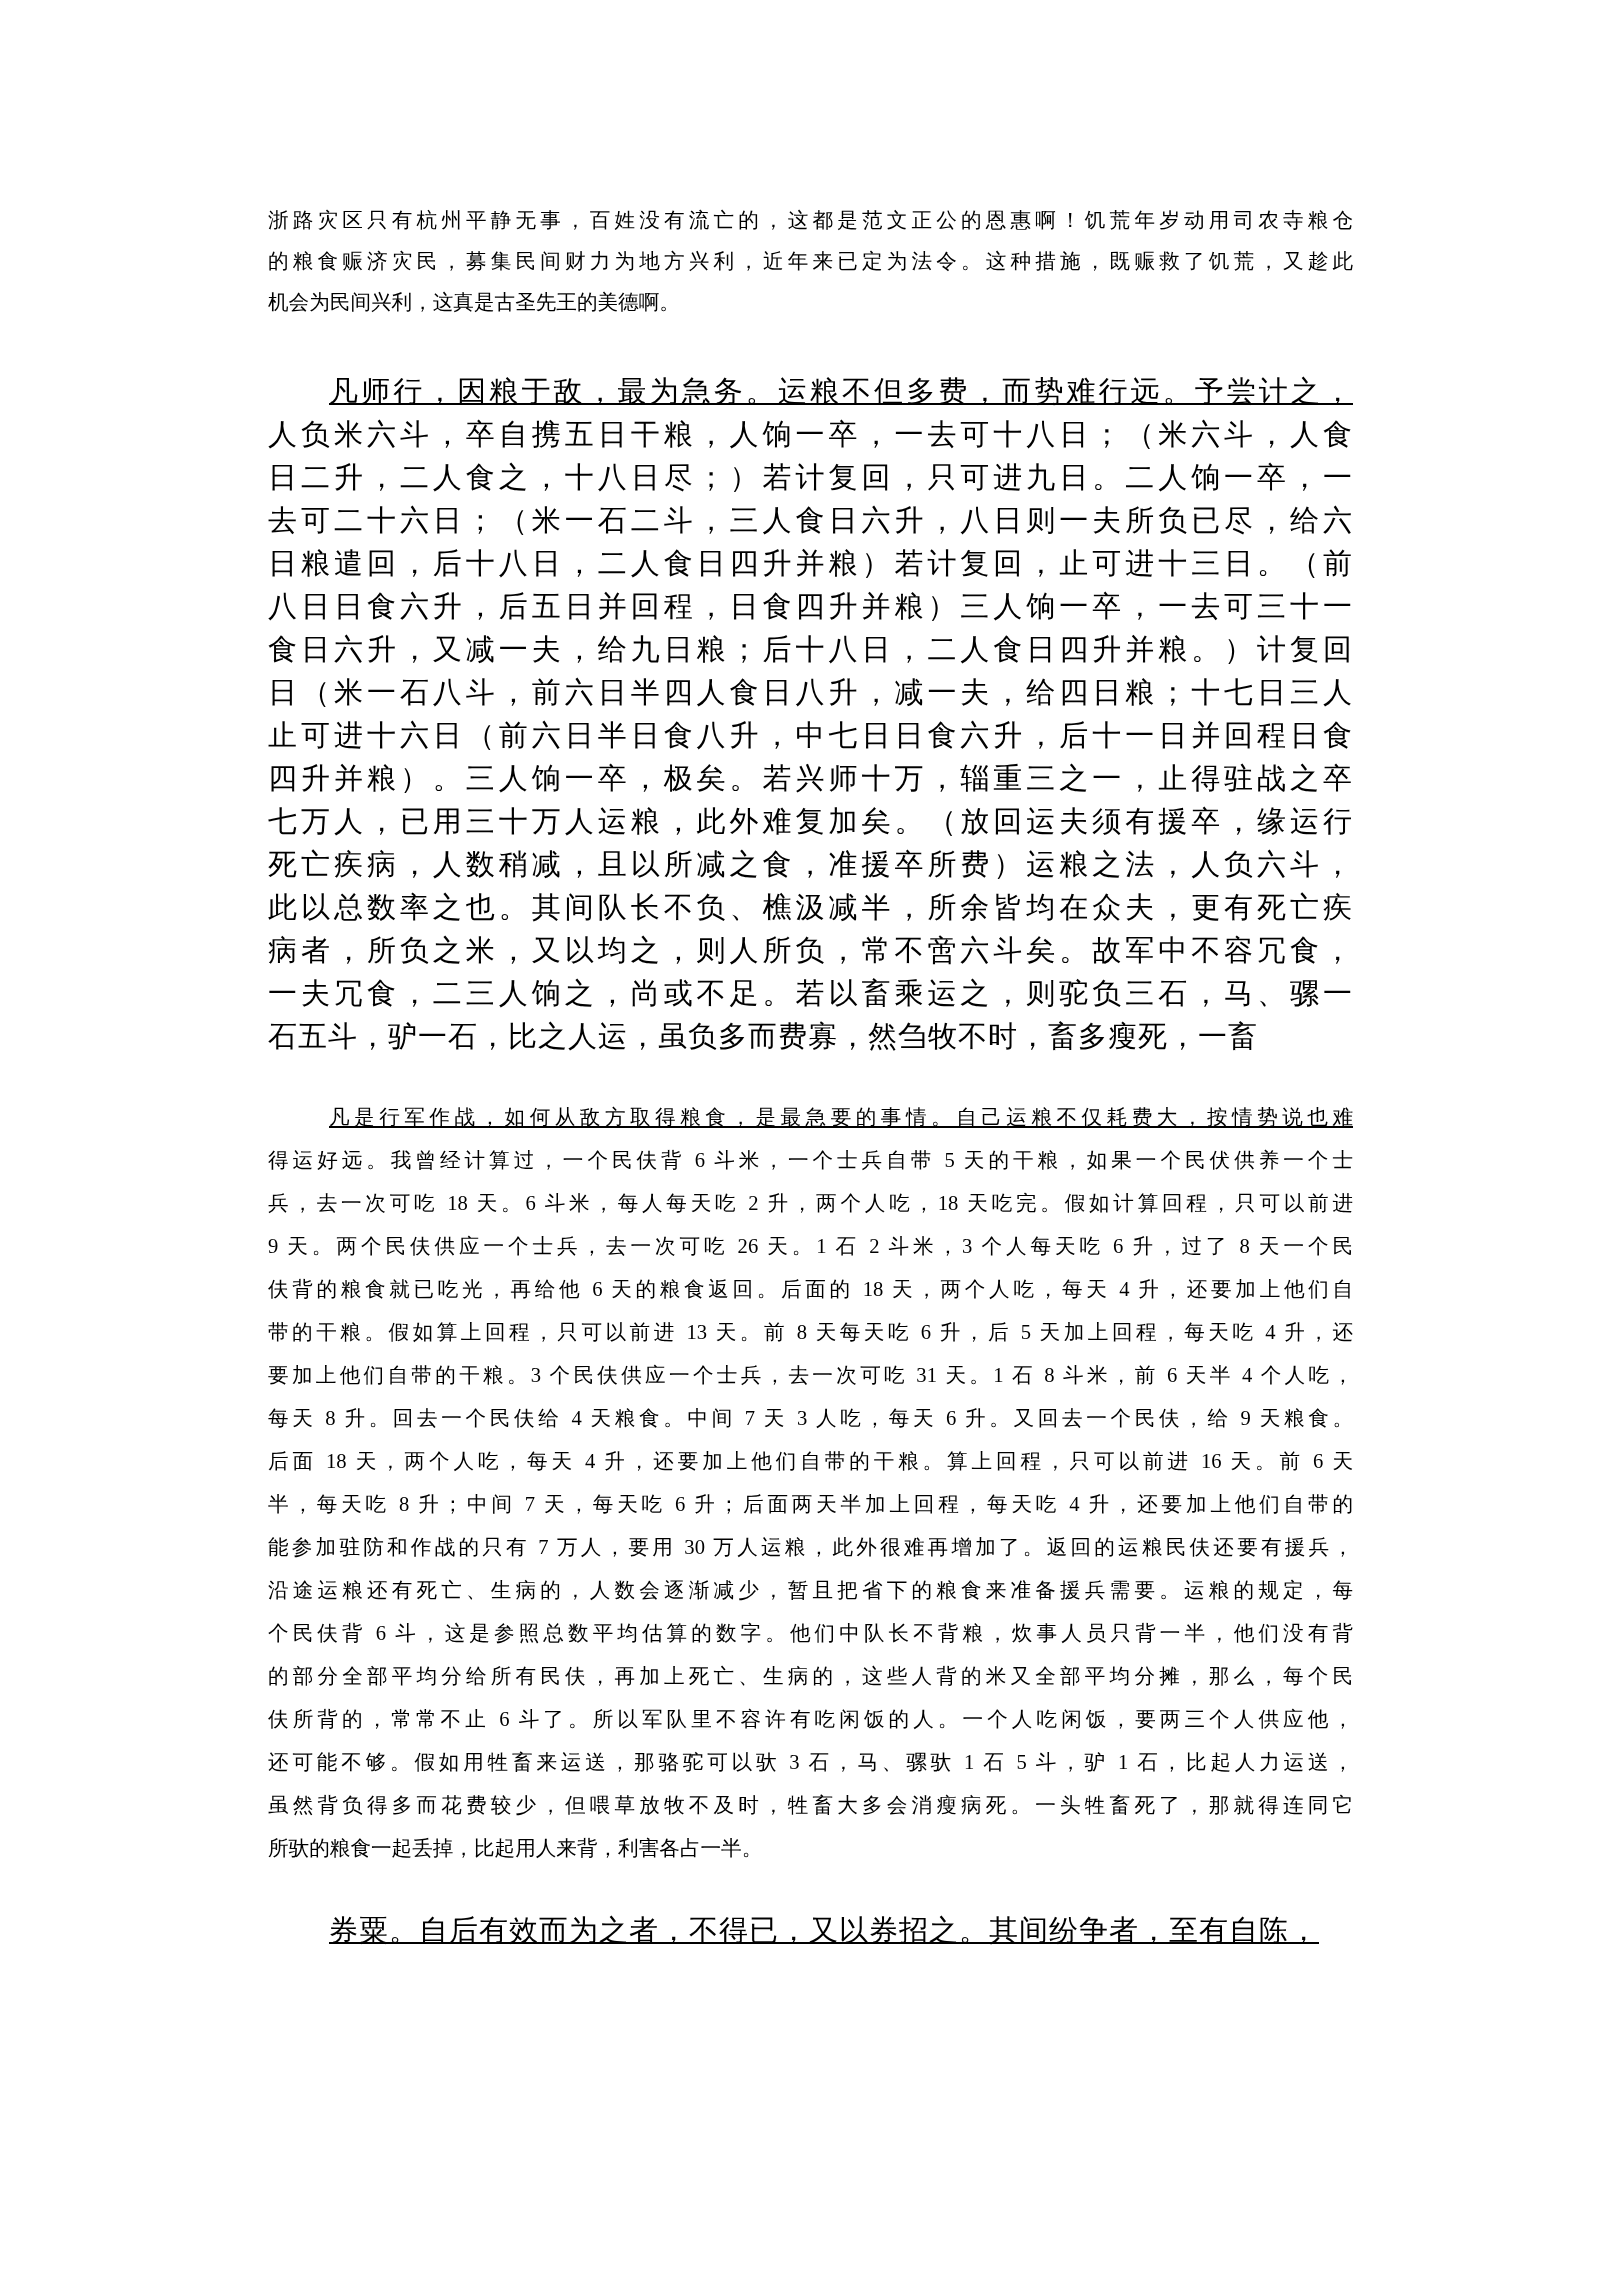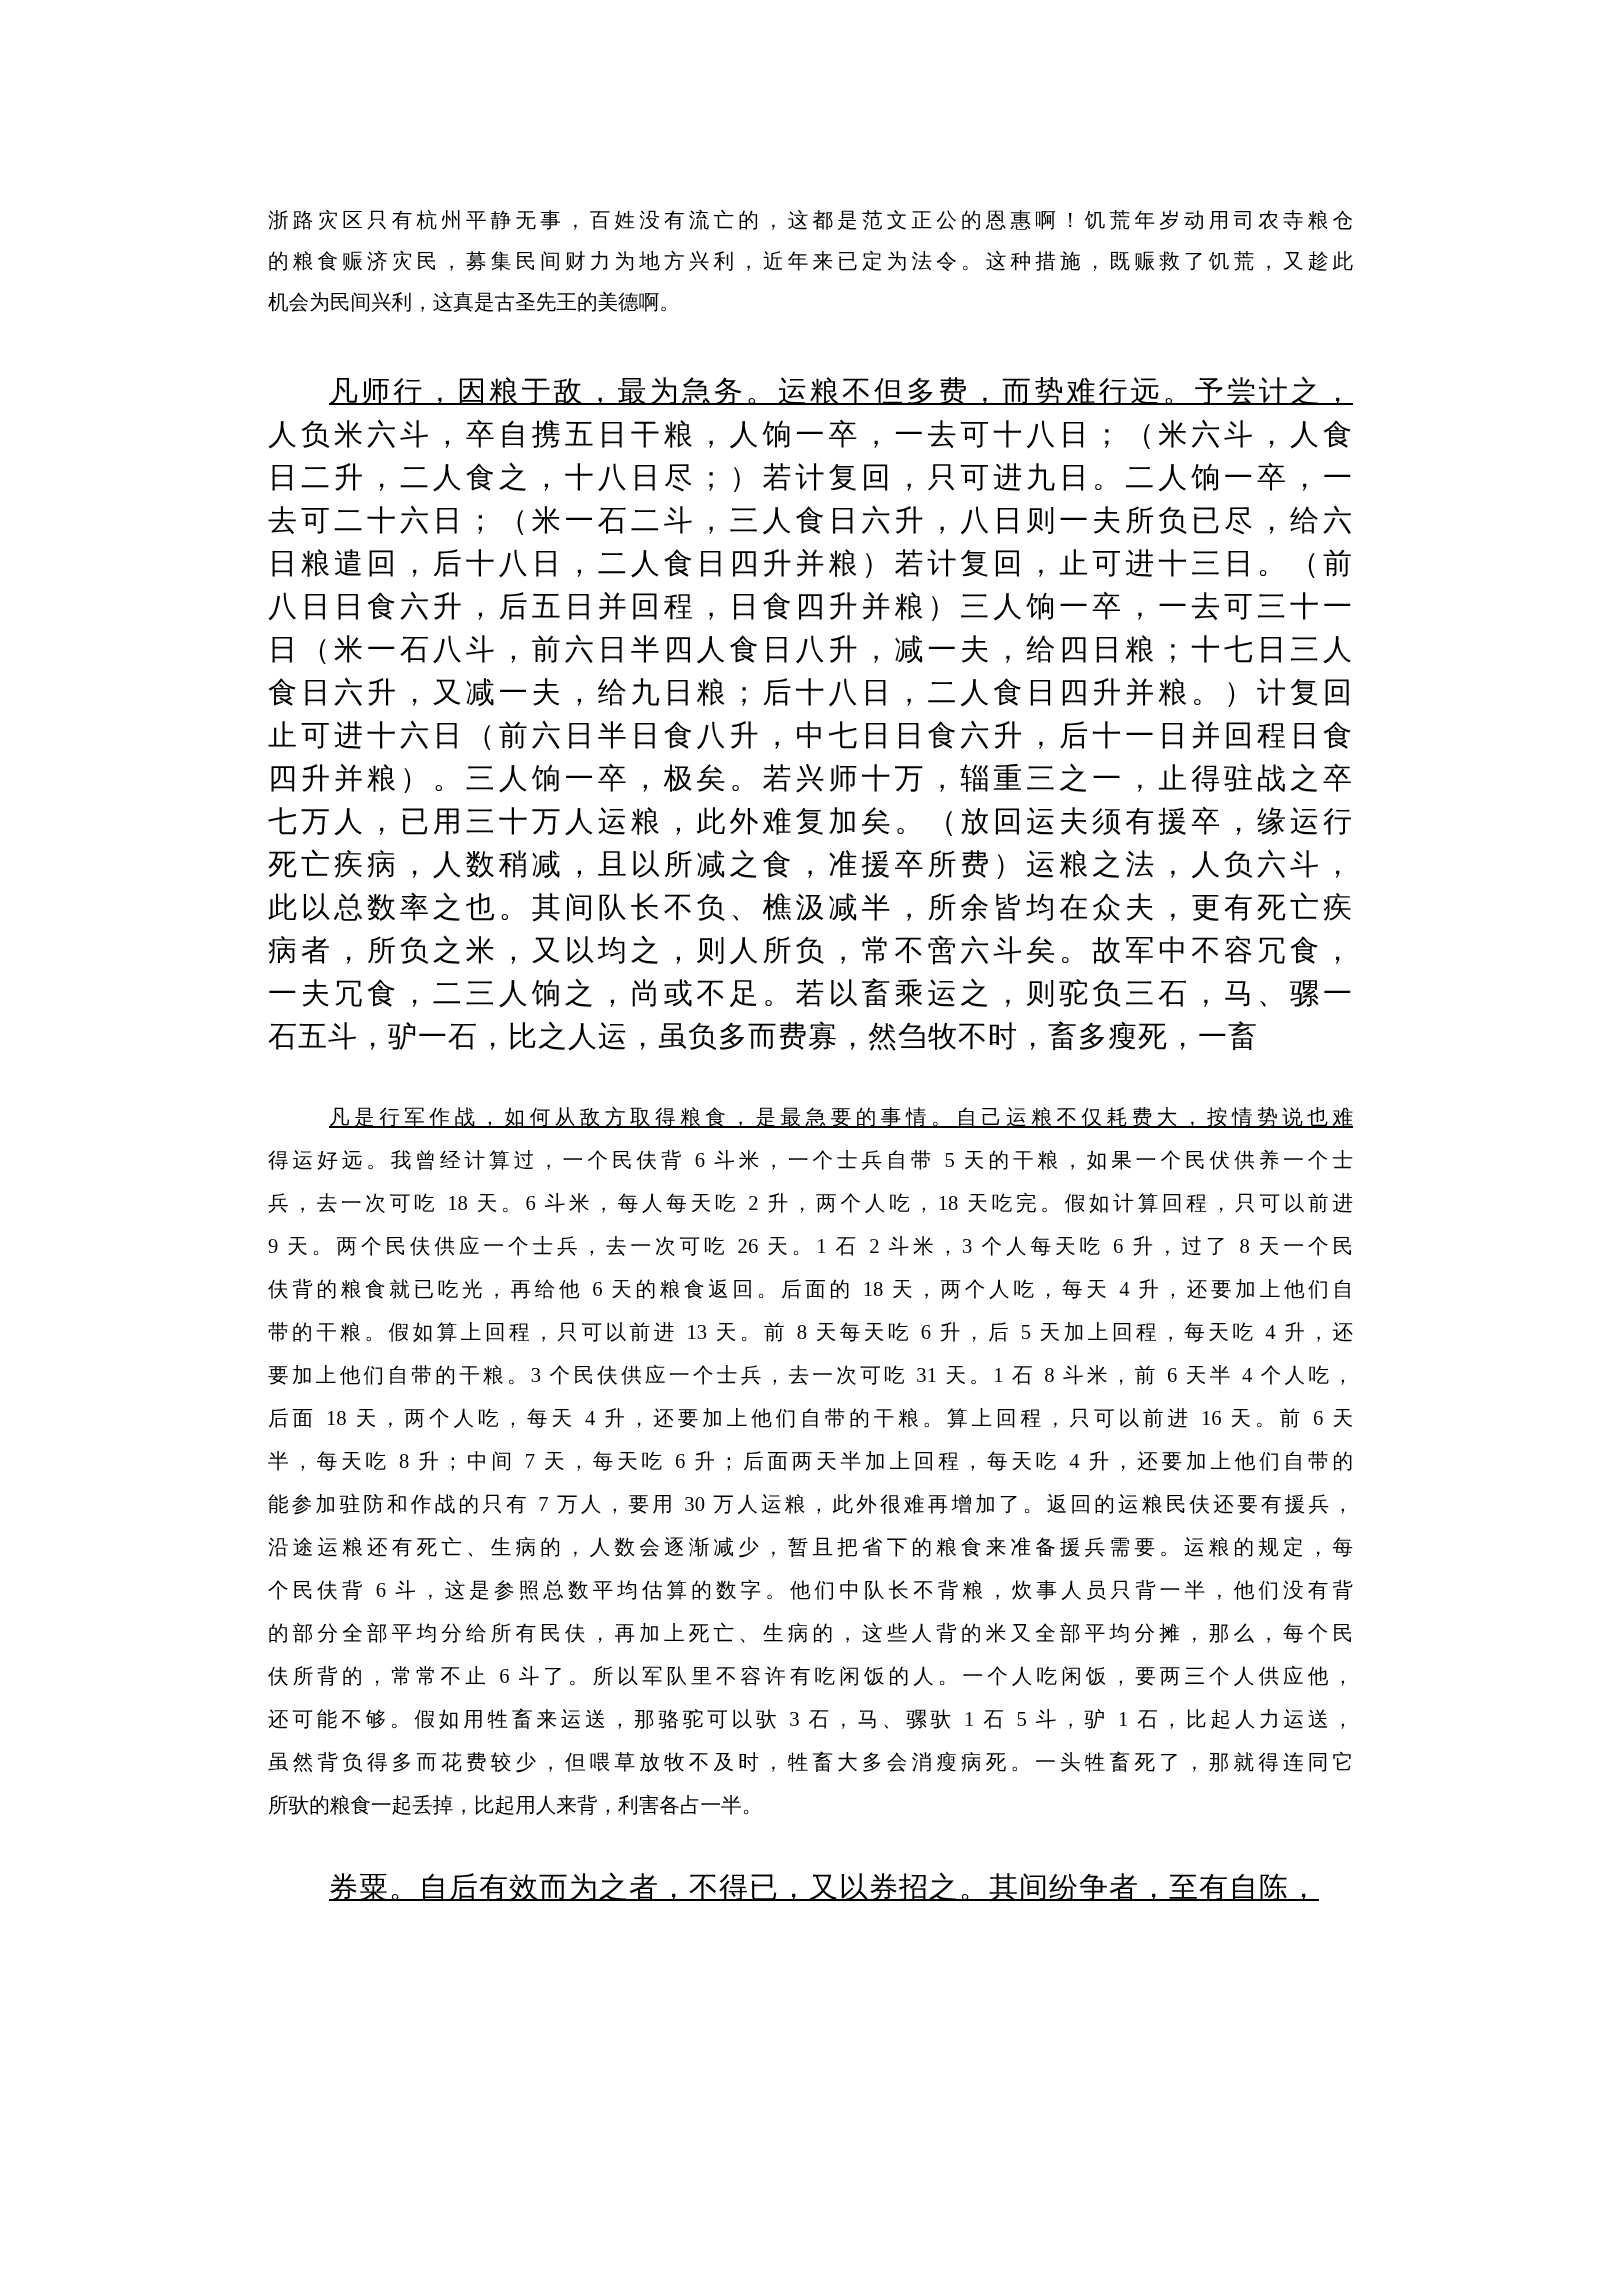--- a/index.html
+++ b/index.html
@@ -56,39 +56,40 @@
         <div class="line">的粮食赈济灾民，募集民间财力为地方兴利，近年来已定为法令。这种措施，既赈救了饥荒，又趁此</div>
         <div class="line">机会为民间兴利，这真是古圣先王的美德啊。</div>
       </section>
     <section class="para large indent p2">
         <div class="line">凡师行，因粮于敌，最为急务。运粮不但多费，而势难行远。予尝计之，</div>
         <div class="line">人负米六斗，卒自携五日干粮，人饷一卒，一去可十八日；（米六斗，人食</div>
         <div class="line">日二升，二人食之，十八日尽；）若计复回，只可进九日。二人饷一卒，一</div>
         <div class="line">去可二十六日；（米一石二斗，三人食日六升，八日则一夫所负已尽，给六</div>
         <div class="line">日粮遣回，后十八日，二人食日四升并粮）若计复回，止可进十三日。（前</div>
         <div class="line">八日日食六升，后五日并回程，日食四升并粮）三人饷一卒，一去可三十一</div>
+        <div class="line">食日六升，又减一夫，给九日粮；后十八日，二人食日四升并粮。）计复回</div>
         <div class="line">日（米一石八斗，前六日半四人食日八升，减一夫，给四日粮；十七日三人</div>
-        <div class="line">食日六升，又减一夫，给九日粮；后十八日，二人食日四升并粮。）计复回</div>
         <div class="line">止可进十六日（前六日半日食八升，中七日日食六升，后十一日并回程日食</div>
         <div class="line">四升并粮）。三人饷一卒，极矣。若兴师十万，辎重三之一，止得驻战之卒</div>
         <div class="line">七万人，已用三十万人运粮，此外难复加矣。（放回运夫须有援卒，缘运行</div>
         <div class="line">死亡疾病，人数稍减，且以所减之食，准援卒所费）运粮之法，人负六斗，</div>
         <div class="line">此以总数率之也。其间队长不负、樵汲减半，所余皆均在众夫，更有死亡疾</div>
         <div class="line">病者，所负之米，又以均之，则人所负，常不啻六斗矣。故军中不容冗食，</div>
         <div class="line">一夫冗食，二三人饷之，尚或不足。若以畜乘运之，则驼负三石，马、骡一</div>
         <div class="line">石五斗，驴一石，比之人运，虽负多而费寡，然刍牧不时，畜多瘦死，一畜</div>
       </section>
     <section class="para small wide indent p3">
         <div class="line">凡是行军作战，如何从敌方取得粮食，是最急要的事情。自己运粮不仅耗费大，按情势说也难</div>
         <div class="line">得运好远。我曾经计算过，一个民伕背 6 斗米，一个士兵自带 5 天的干粮，如果一个民伏供养一个士</div>
         <div class="line">兵，去一次可吃 18 天。6 斗米，每人每天吃 2 升，两个人吃，18 天吃完。假如计算回程，只可以前进</div>
         <div class="line">9 天。两个民伕供应一个士兵，去一次可吃 26 天。1 石 2 斗米，3 个人每天吃 6 升，过了 8 天一个民</div>
         <div class="line">伕背的粮食就已吃光，再给他 6 天的粮食返回。后面的 18 天，两个人吃，每天 4 升，还要加上他们自</div>
         <div class="line">带的干粮。假如算上回程，只可以前进 13 天。前 8 天每天吃 6 升，后 5 天加上回程，每天吃 4 升，还</div>
         <div class="line">要加上他们自带的干粮。3 个民伕供应一个士兵，去一次可吃 31 天。1 石 8 斗米，前 6 天半 4 个人吃，</div>
+        <div class="line">每天 8 升。回去一个民伕给 4 天粮食。中间 7 天 3 人吃，每天 6 升。又回去一个民伕，给 9 天粮食。</div>
         <div class="line">后面 18 天，两个人吃，每天 4 升，还要加上他们自带的干粮。算上回程，只可以前进 16 天。前 6 天</div>
         <div class="line">半，每天吃 8 升；中间 7 天，每天吃 6 升；后面两天半加上回程，每天吃 4 升，还要加上他们自带的</div>
         <div class="line">能参加驻防和作战的只有 7 万人，要用 30 万人运粮，此外很难再增加了。返回的运粮民伕还要有援兵，</div>
         <div class="line">沿途运粮还有死亡、生病的，人数会逐渐减少，暂且把省下的粮食来准备援兵需要。运粮的规定，每</div>
         <div class="line">个民伕背 6 斗，这是参照总数平均估算的数字。他们中队长不背粮，炊事人员只背一半，他们没有背</div>
         <div class="line">的部分全部平均分给所有民伕，再加上死亡、生病的，这些人背的米又全部平均分摊，那么，每个民</div>
         <div class="line">伕所背的，常常不止 6 斗了。所以军队里不容许有吃闲饭的人。一个人吃闲饭，要两三个人供应他，</div>
         <div class="line">还可能不够。假如用牲畜来运送，那骆驼可以驮 3 石，马、骡驮 1 石 5 斗，驴 1 石，比起人力运送，</div>
         <div class="line">虽然背负得多而花费较少，但喂草放牧不及时，牲畜大多会消瘦病死。一头牲畜死了，那就得连同它</div>
         <div class="line">所驮的粮食一起丢掉，比起用人来背，利害各占一半。</div>

